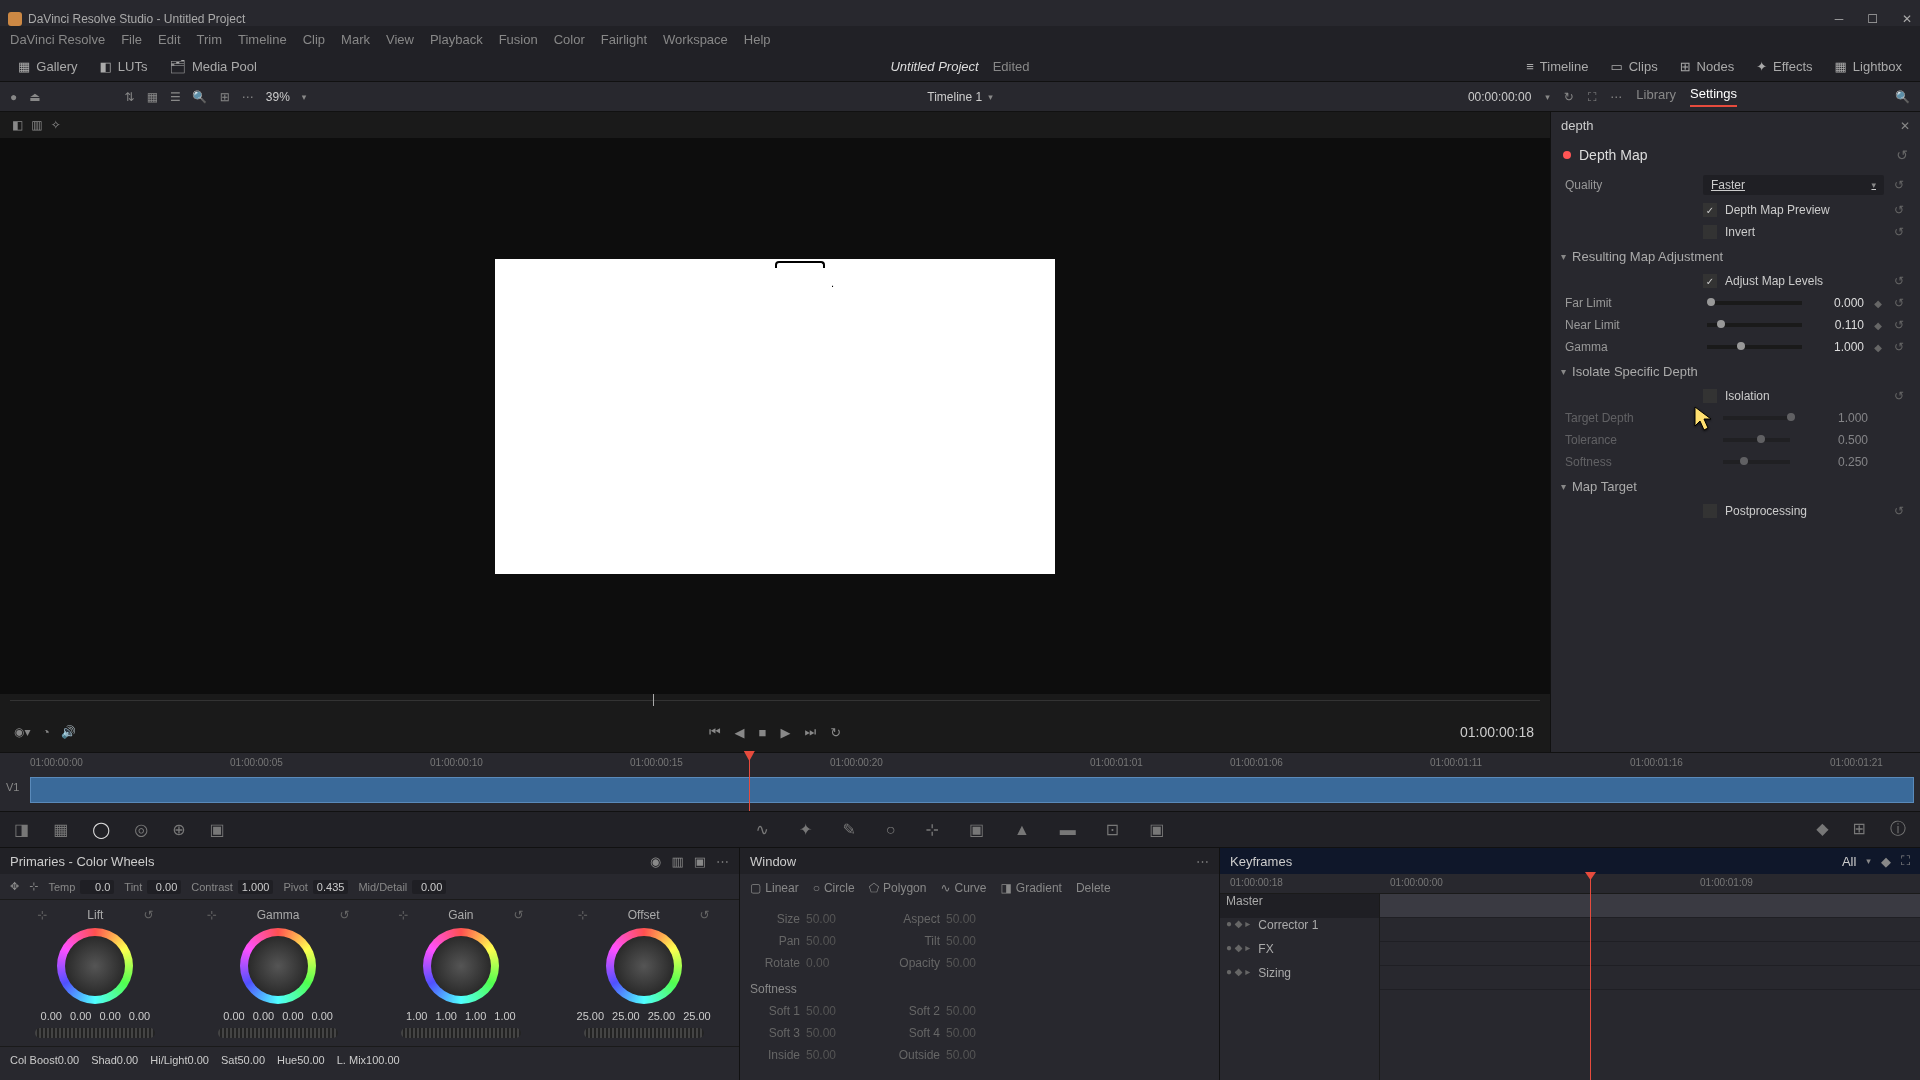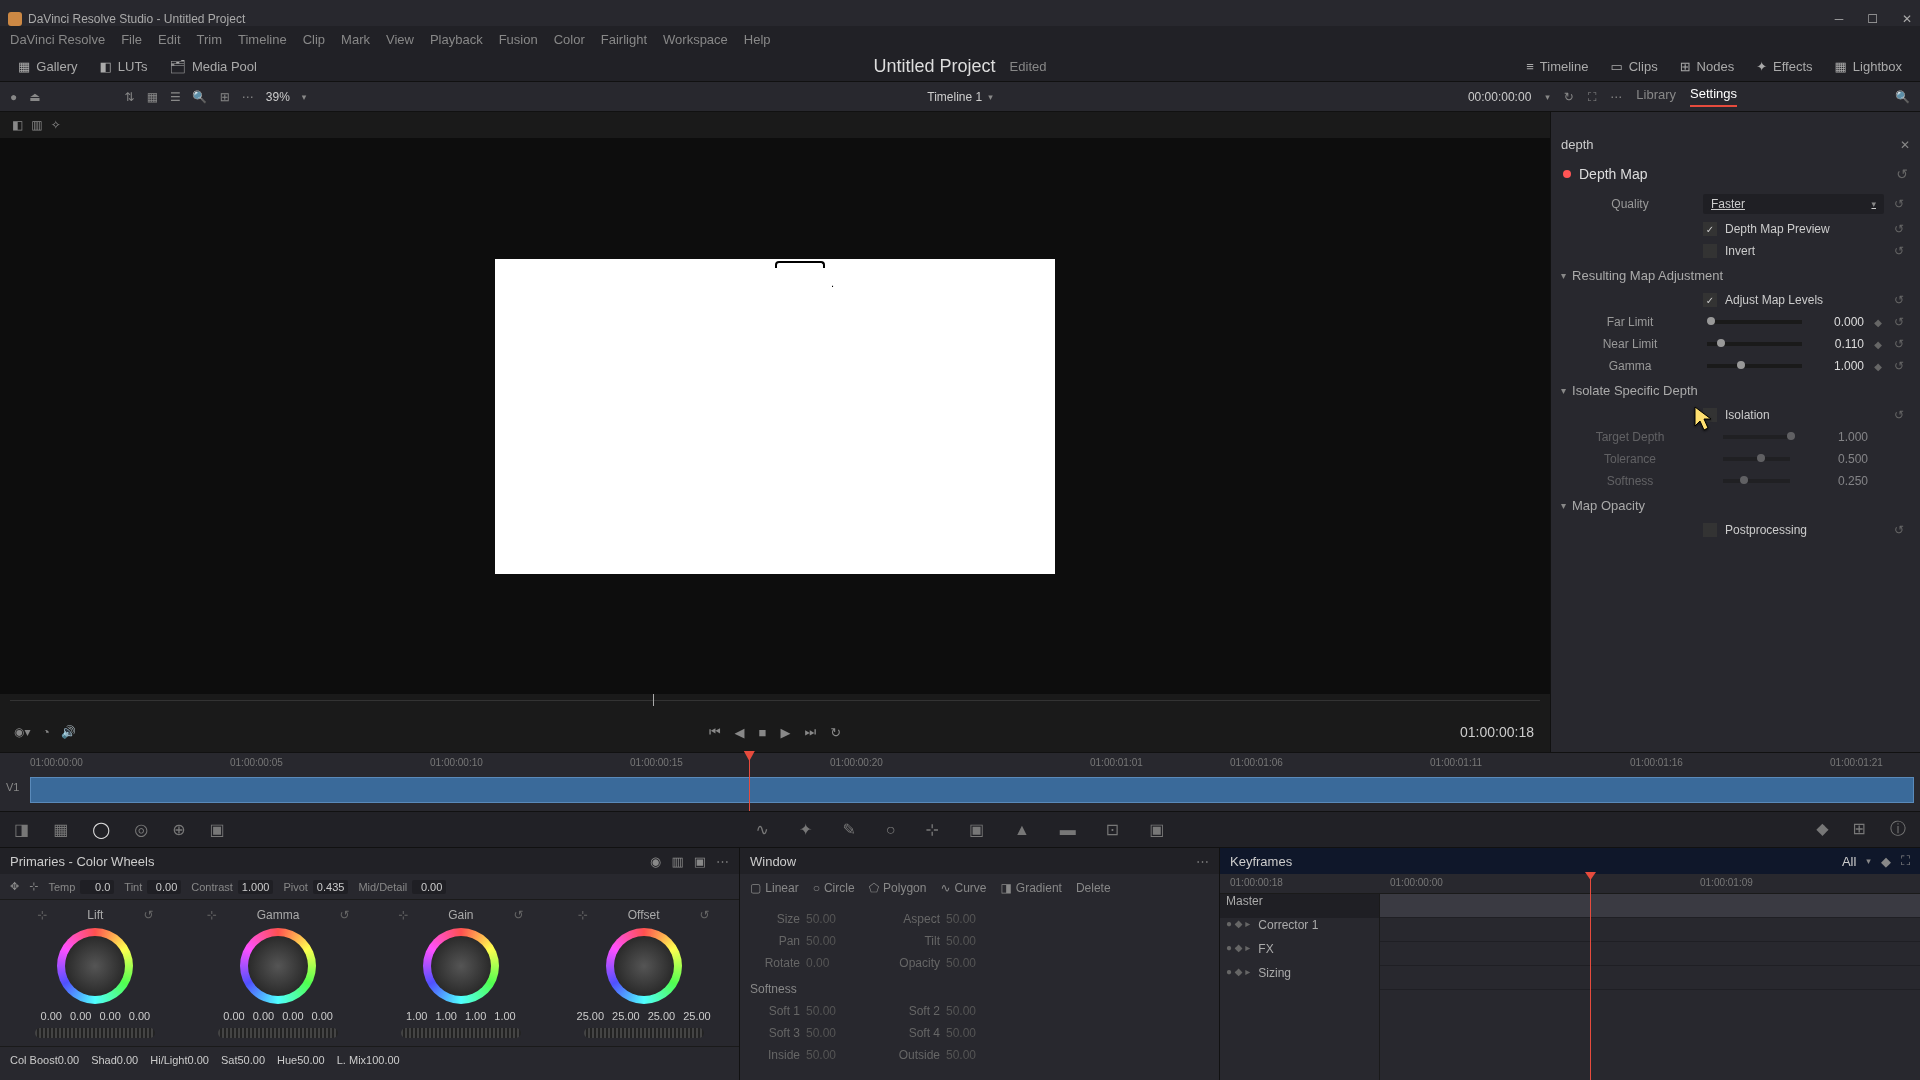--- a/index.html
+++ b/index.html
@@ -13,21 +13,21 @@
 
 
 .menubar { height: 26px; background: #212126; display: flex; align-items: center; padding: 0 10px; gap: 16px; font-size: 13px; color: #888; }
 .menubar span { cursor: default; }
 
 
 .top-toolbar { height: 30px; background: #212126; display: flex; align-items: center; padding: 0 12px; border-bottom: 1px solid #111; }
 .tool-section { display: flex; align-items: center; gap: 10px; }
 .tool-btn { display: flex; align-items: center; gap: 6px; color: #aaa; font-size: 13px; padding: 3px 6px; cursor: default; }
 .top-toolbar .center { position: absolute; left: 50%; transform: translateX(-50%); display: flex; align-items: center; gap: 14px; }
-.project-title { color: #ddd; font-size: 18px; font-weight: 500; }
+.project-title { color: #ddd; font-size: 13px; font-weight: 500; font-style: italic; }
 .project-status { color: #888; font-size: 13px; }
 .top-toolbar .right { margin-left: auto; display: flex; align-items: center; gap: 10px; }
 
 
 .sub-toolbar { height: 30px; background: #28282e; display: flex; align-items: center; padding: 0 10px; border-bottom: 1px solid #111; }
 .sub-toolbar .left { display: flex; align-items: center; gap: 12px; }
 .sub-toolbar .center { position: absolute; left: 50%; transform: translateX(-50%); display: flex; align-items: center; gap: 6px; color: #ccc; }
 .sub-toolbar .right { margin-left: auto; display: flex; align-items: center; gap: 14px; }
 .tab-link { color: #888; font-size: 13px; cursor: default; padding-bottom: 4px; }
 .tab-link.active { color: #fff; border-bottom: 2px solid #e64b3d; }
@@ -50,31 +50,31 @@
 .viewer-transport { height: 40px; display: flex; align-items: center; justify-content: center; gap: 14px; position: relative; }
 .viewer-transport .tc-right { position: absolute; right: 16px; color: #ccc; font-size: 14px; font-weight: 500; }
 .viewer-transport .tools-left { position: absolute; left: 14px; display: flex; gap: 12px; }
 .transport-btn { color: #888; font-size: 13px; }
 .scrubber { height: 14px; position: relative; margin: 0 10px 4px 10px; }
 .scrubber-line { position: absolute; top: 6px; left: 0; right: 0; height: 1px; background: #333; }
 .scrubber-head { position: absolute; top: 0; left: 42%; width: 1px; height: 12px; background: #aaa; }
 
 
 .settings-panel { width: 370px; background: #28282e; padding: 0; overflow-y: auto; border-left: 1px solid #111; }
-.settings-search { padding: 6px 10px; display: flex; align-items: center; margin-top: 19px; }
+.settings-search { padding: 6px 10px; display: flex; align-items: center; }
 .settings-search input { flex: 1; background: transparent; border: none; color: #ccc; font-size: 13px; outline: none; }
 .settings-search .clear { color: #888; cursor: default; }
 .section-header { padding: 8px 12px; display: flex; align-items: center; gap: 8px; color: #ddd; font-size: 14px; font-weight: 500; }
 .section-header .dot { width: 8px; height: 8px; border-radius: 50%; background: #f55; }
 .section-header .reset { margin-left: auto; color: #666; font-size: 14px; }
 .collapse-header { padding: 6px 10px; display: flex; align-items: center; gap: 6px; color: #aaa; font-size: 13px; }
 .collapse-header .chev { font-size: 10px; color: #888; }
 .param-row { display: flex; align-items: center; padding: 4px 14px; gap: 8px; font-size: 12px; }
 .param-row.disabled { opacity: 0.5; gap: 24px; }
-.param-label { width: 130px; text-align: center; color: #999; }
+.param-label { width: 130px; text-align: left; color: #999; }
 .param-check { width: 14px; height: 14px; background: #333; display: flex; align-items: center; justify-content: center; color: #ccc; font-size: 10px; }
 .param-slider { flex: 1; height: 4px; background: #1a1a1a; position: relative; margin: 0 4px; }
 .param-slider .thumb { position: absolute; top: -3px; width: 8px; height: 8px; background: #999; border-radius: 50%; }
 .param-value { width: 50px; text-align: right; color: #ddd; }
 .param-kf { color: #666; font-size: 10px; width: 12px; text-align: center; }
 .param-reset { color: #666; font-size: 12px; width: 14px; text-align: center; }
 .param-select { flex: 1; background: #1f1f24; padding: 3px 8px; color: #ccc; display: flex; justify-content: space-between; align-items: center; border-radius: 2px; text-decoration: underline; }
 
 
 .timeline-panel { height: 60px; background: #28282e; border-top: 1px solid #111; border-bottom: 1px solid #111; position: relative; }
@@ -387,21 +387,21 @@
       <span class="param-label">Softness</span>
       <div class="param-slider">
           <div class="thumb" style="left:25%"></div>
         </div>
       <span class="param-value">0.250</span>
       <span class="param-reset"></span>
     </div>
 
     <div class="collapse-header">
       <span class="chev">▾</span>
-      <span>Map Opacity</span>
+      <span>Map Target</span>
     </div>
     <div class="param-row">
       <span class="param-label"></span>
       <span class="param-check"></span>
       <span style="flex:1">Postprocessing</span>
       <span class="param-reset">↺</span>
     </div>
   </div>
 </div>
 

